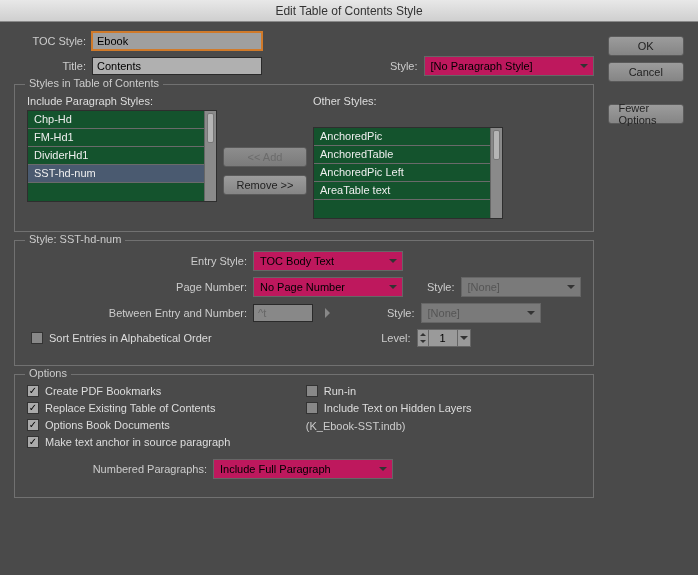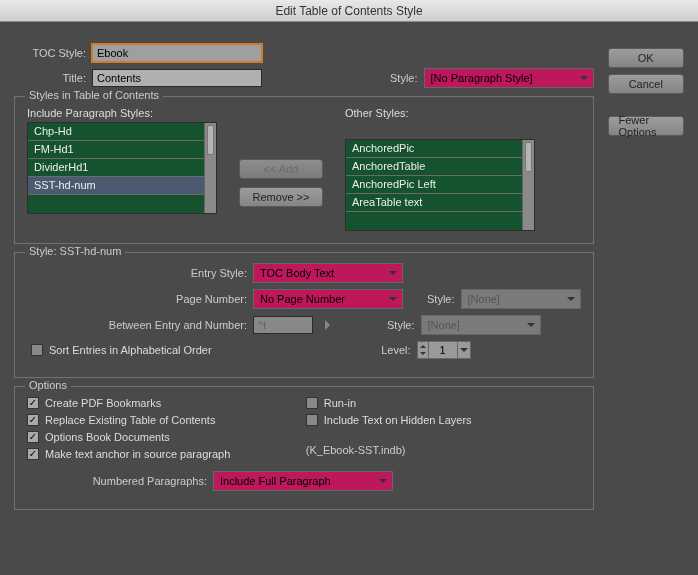--- a/index.html
+++ b/index.html
@@ -15,21 +15,21 @@
 .titlebar {
   height: 22px;
   background: linear-gradient(#e8e8e8, #cfcfcf);
   border-bottom: 1px solid #888;
   color: #333;
   text-align: center;
   line-height: 22px;
   font-size: 12px;
   position: relative;
 }
-.content { padding: 22px 14px 14px 14px; display: flex; gap: 14px; }
+.content { padding: 10px 14px 14px 14px; display: flex; gap: 14px; }
 .main-col { flex: 1; }
 .side-col { width: 110px; display: flex; flex-direction: column; gap: 6px; padding-top: 4px;}
 .row { display: flex; align-items: center; margin-bottom: 6px; gap: 6px; }
 .label { display: inline-block; text-align: right; color: #ccc; }
 .input {
   background: #b0b0b0;
   border: 1px solid #2a2a2a;
   height: 18px;
   padding: 1px 4px;
   color: #000;
@@ -137,21 +137,21 @@
       <span style="flex:1"></span>
       <span class="label">Style:</span>
       <div class="select" style="width:170px">
         <span>[No Paragraph Style]</span>
         <span class="arrow"></span>
       </div>
     </div>
 
     <div class="fieldset">
       <span class="legend">Styles in Table of Contents</span>
-      <div style="display:flex;gap:20px;">
+      <div style="display:flex;gap:4px;">
         <div>
           <div style="margin-bottom:3px">Include Paragraph Styles:</div>
           <div class="listbox">
             <div class="item">Chp-Hd</div>
             <div class="item">FM-Hd1</div>
             <div class="item">DividerHd1</div>
             <div class="item selected">SST-hd-num</div>
             <div class="scroll">
                 <div class="thumb"></div>
               </div>
@@ -255,21 +255,21 @@
         </div>
         <div class="col">
           <div class="chk">
               <span class="box unchecked"></span>
               <span>Run-in</span>
             </div>
           <div class="chk">
               <span class="box unchecked"></span>
               <span>Include Text on Hidden Layers</span>
             </div>
-          <div style="color:#ccc;margin-top:18px">(K_Ebook-SST.indb)</div>
+          <div style="color:#ccc;margin-top:6px">(K_Ebook-SST.indb)</div>
         </div>
       </div>
       <div class="row" style="margin-top:6px">
         <span class="label" style="width:180px">Numbered Paragraphs:</span>
         <div class="select" style="width:180px">
           <span>Include Full Paragraph</span>
           <span class="arrow"></span>
         </div>
       </div>
     </div>

